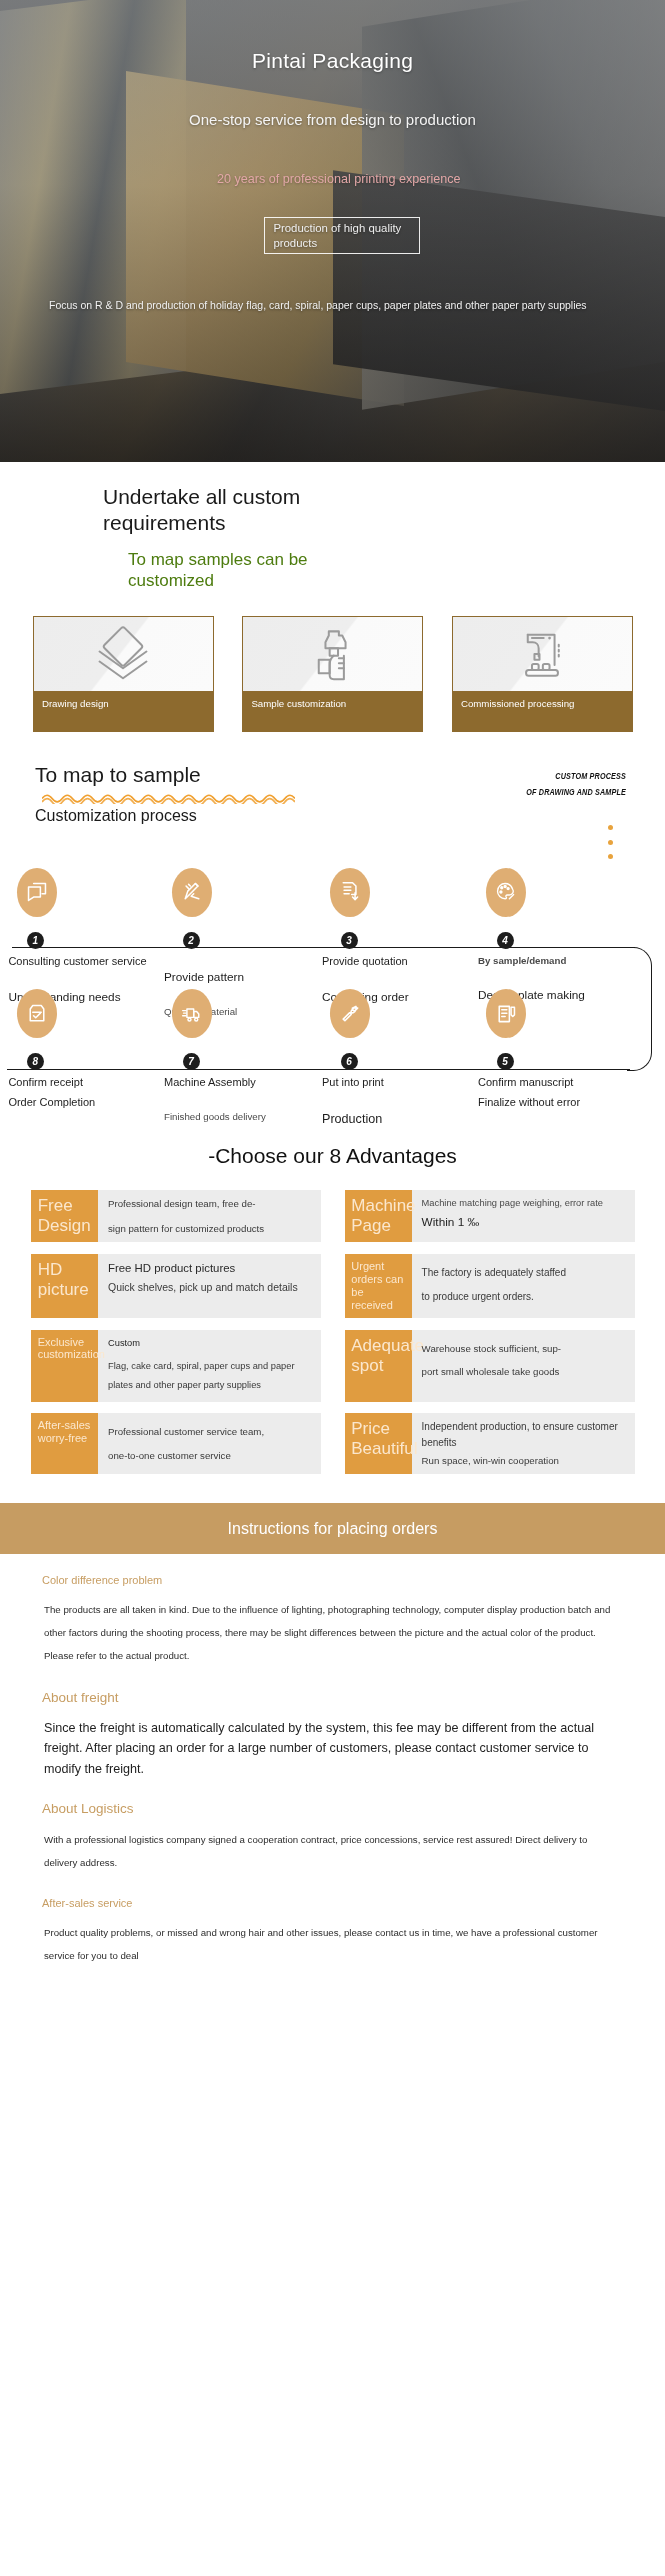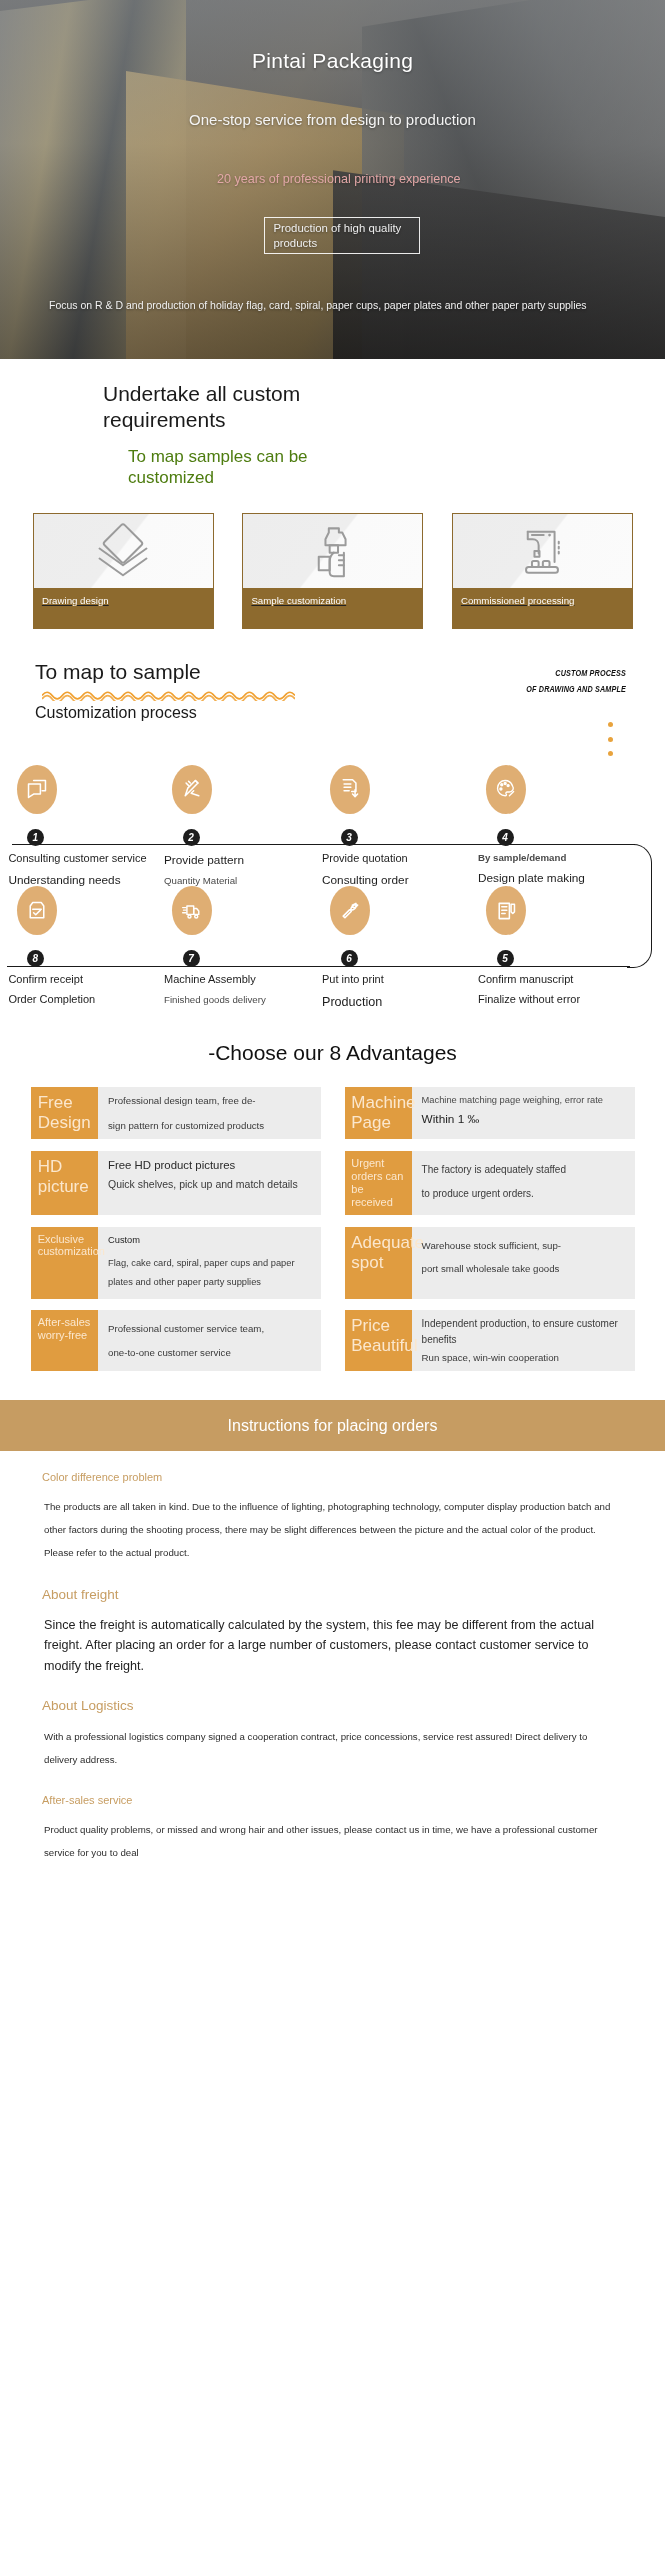--- a/index.html
+++ b/index.html
@@ -9,21 +9,21 @@
     font-family:"Liberation Sans", sans-serif;
     color:#222;
     -webkit-font-smoothing:antialiased;
   }
   .page{width:665px;position:relative;overflow:hidden;}
 
   
   .hero{
     position:relative;
     width:665px;
-    height:359px;
+    height:462px;
     overflow:hidden;
     background:#0f172a;
   }
   .hero-photo{
     position:absolute; inset:0;
     background:
       linear-gradient(180deg, rgba(120,122,124,.92) 0%, rgba(104,104,104,.85) 28%, rgba(60,57,52,.55) 62%, rgba(35,33,30,.85) 100%),
       linear-gradient(118deg, #8a8c8e 0%, #9a9a98 22%, #c9ab70 40%, #55585c 52%, #7f8183 62%, #b9a179 78%, #6a6c6e 100%);
   }
   
@@ -121,21 +121,20 @@
     display:flex;
     justify-content:space-between;
     width:600px;
     margin:25px auto 0 auto;
   }
   .card{
     width:181px;
     border:1.7px solid #8d6a2e;
     background:#86efac;
     box-sizing:border-box;
-    text-decoration:underline;
   }
   .card-art{
     position:relative;
     height:74px;
     background:linear-gradient(128deg,#ededed 0%,#eeeeee 48%,#fafafa 49%,#fbfbfb 100%);
     display:flex;align-items:center;justify-content:center;
   }
   .card-art svg{display:block;}
   .card-cap{
     background:#8d6a2e;
@@ -174,21 +173,21 @@
     margin-left:8.4px;
   }
   .rail{position:absolute;left:8.4px;right:0;height:0.8px;background:#1a1a1a;}
   .num{
     width:17px;height:17px;border-radius:50%;
     background:#1d1d1d;color:#fff;
     font-size:10px;font-weight:bold;font-style:italic;
     display:flex;align-items:center;justify-content:center;
   }
   .step-t1{font-size:11px;color:#1d1d1d;line-height:1.25;margin-top:5.9px;}
-  .step-t2{font-size:9.7px;color:#4a4a4a;line-height:1.3;margin-top:7px;}
+  .step-t2{font-size:9.7px;color:#4a4a4a;line-height:1.3;margin-top:21px;}
   .step-t2.big{font-size:11.8px;color:#1d1d1d;}
   .connector{position:absolute;border:0.8px solid #1a1a1a;border-left:none;}
 
   
   .sec-adv{padding:29px 0 0 0;}
   .adv-title{
     text-align:center;font-size:21px;color:#111;margin-bottom:22px;
   }
   .adv-grid{
     width:603px;margin:0 auto;

